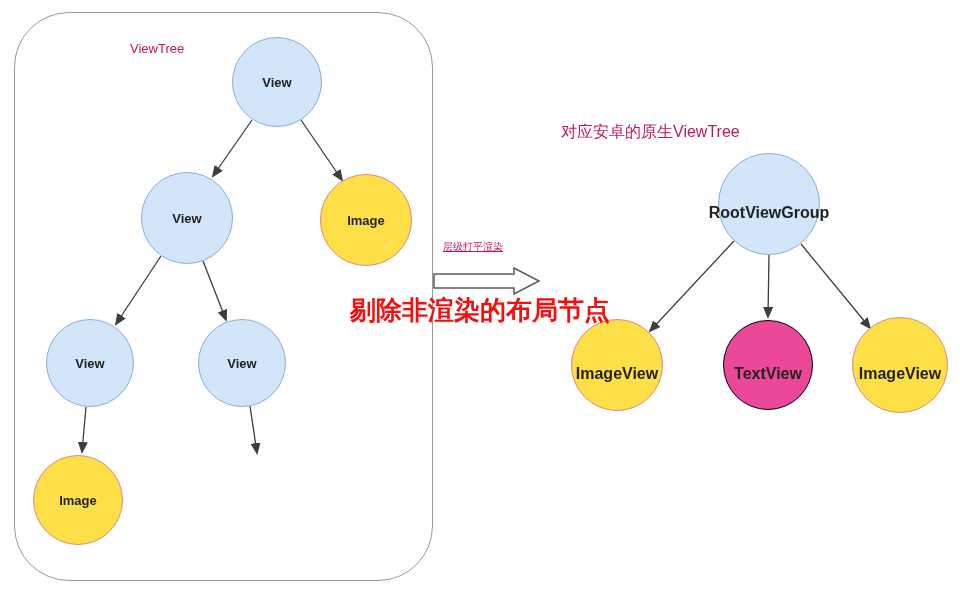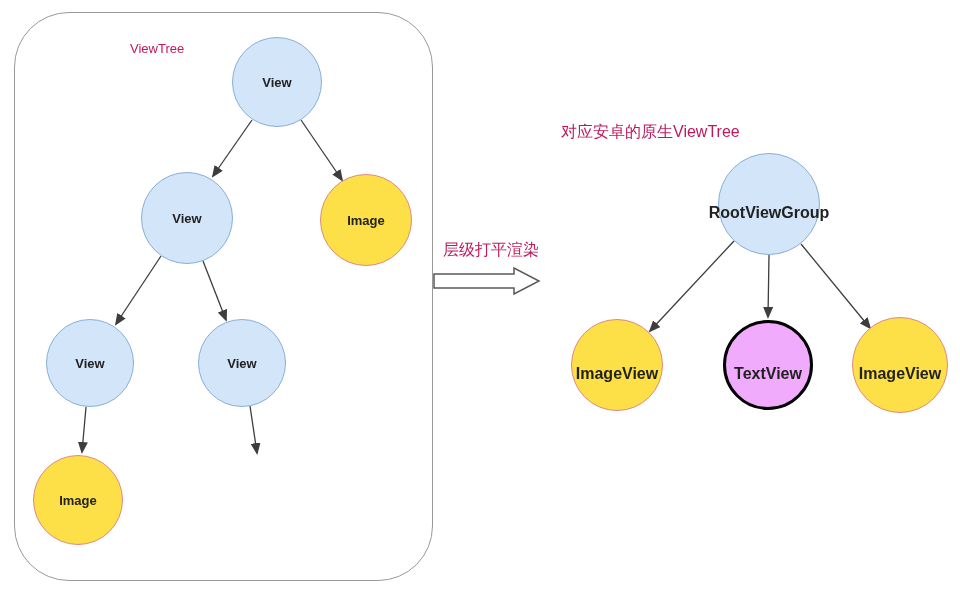--- a/index.html
+++ b/index.html
@@ -13,25 +13,25 @@
     border:1px solid #999; border-radius:55px; background:transparent; z-index:1;
   }
   .node {
     position:absolute; border-radius:50%; display:flex; align-items:center;
     justify-content:center; z-index:3; box-sizing:border-box;font-weight:bold;
   }
   .node span { font-size:13px; color:#222; }
   .node.lg span { font-size:16px;margin-top:17px; }
   .node.blue  { background:#d3e5f8; border:1px solid #88aed9; }
   .node.pink  { background:#fde047; border:1px solid #dd8a84; }
-  .node.green { background:#f0abfc; border:3px solid #000000; }
+  .node.green { background:#ec4899; border:1px solid #000000; }
   .label { position:absolute; color:#be185d; white-space:nowrap; z-index:4; }
   .title-left  { left:130px; top:41px;  font-size:13px; }
   .title-right { left:561px; top:122px; font-size:16px; }
-  .arrow-label { left:443px; top:240px; font-size:16px; }
+  .arrow-label { left:443px; top:240px; font-size:10px;text-decoration:underline; }
   .note {
     position:absolute; color:#f60e0e; font-size:26px; font-weight:bold;
     font-family:"Liberation Serif", serif; white-space:nowrap; z-index:5;
   }
   .note1 { left:350px; top:293px; }
   .note2 { left:333px; top:341px; }
 </style>
 </head>
 <body>
 
@@ -55,20 +55,21 @@
       <line x1="734" y1="241" x2="650" y2="331" marker-end="url(#ah)"></line>
       <line x1="769" y1="255" x2="768" y2="317" marker-end="url(#ah)"></line>
       <line x1="801" y1="244" x2="870" y2="328" marker-end="url(#ah)"></line>
     </g>
     <polygon points="434,274 514,274 514,268 539,281 514,294 514,288 434,288" fill="#ffffff" stroke="#5a5a5a" stroke-width="1.5"></polygon>
   </svg>
 
   <div class="label title-left">ViewTree</div>
   <div class="label title-right">对应安卓的原生ViewTree</div>
   <div class="label arrow-label">层级打平渲染</div>
+  <div class="note note1">剔除非渲染的布局节点</div>
 
   <div class="node blue" style="left:232px;top:37px;width:90px;height:90px">
     <span>View</span>
   </div>
   <div class="node blue" style="left:141px;top:172px;width:92px;height:92px">
     <span>View</span>
   </div>
   <div class="node pink" style="left:320px;top:174px;width:92px;height:92px">
     <span>Image</span>
   </div>

